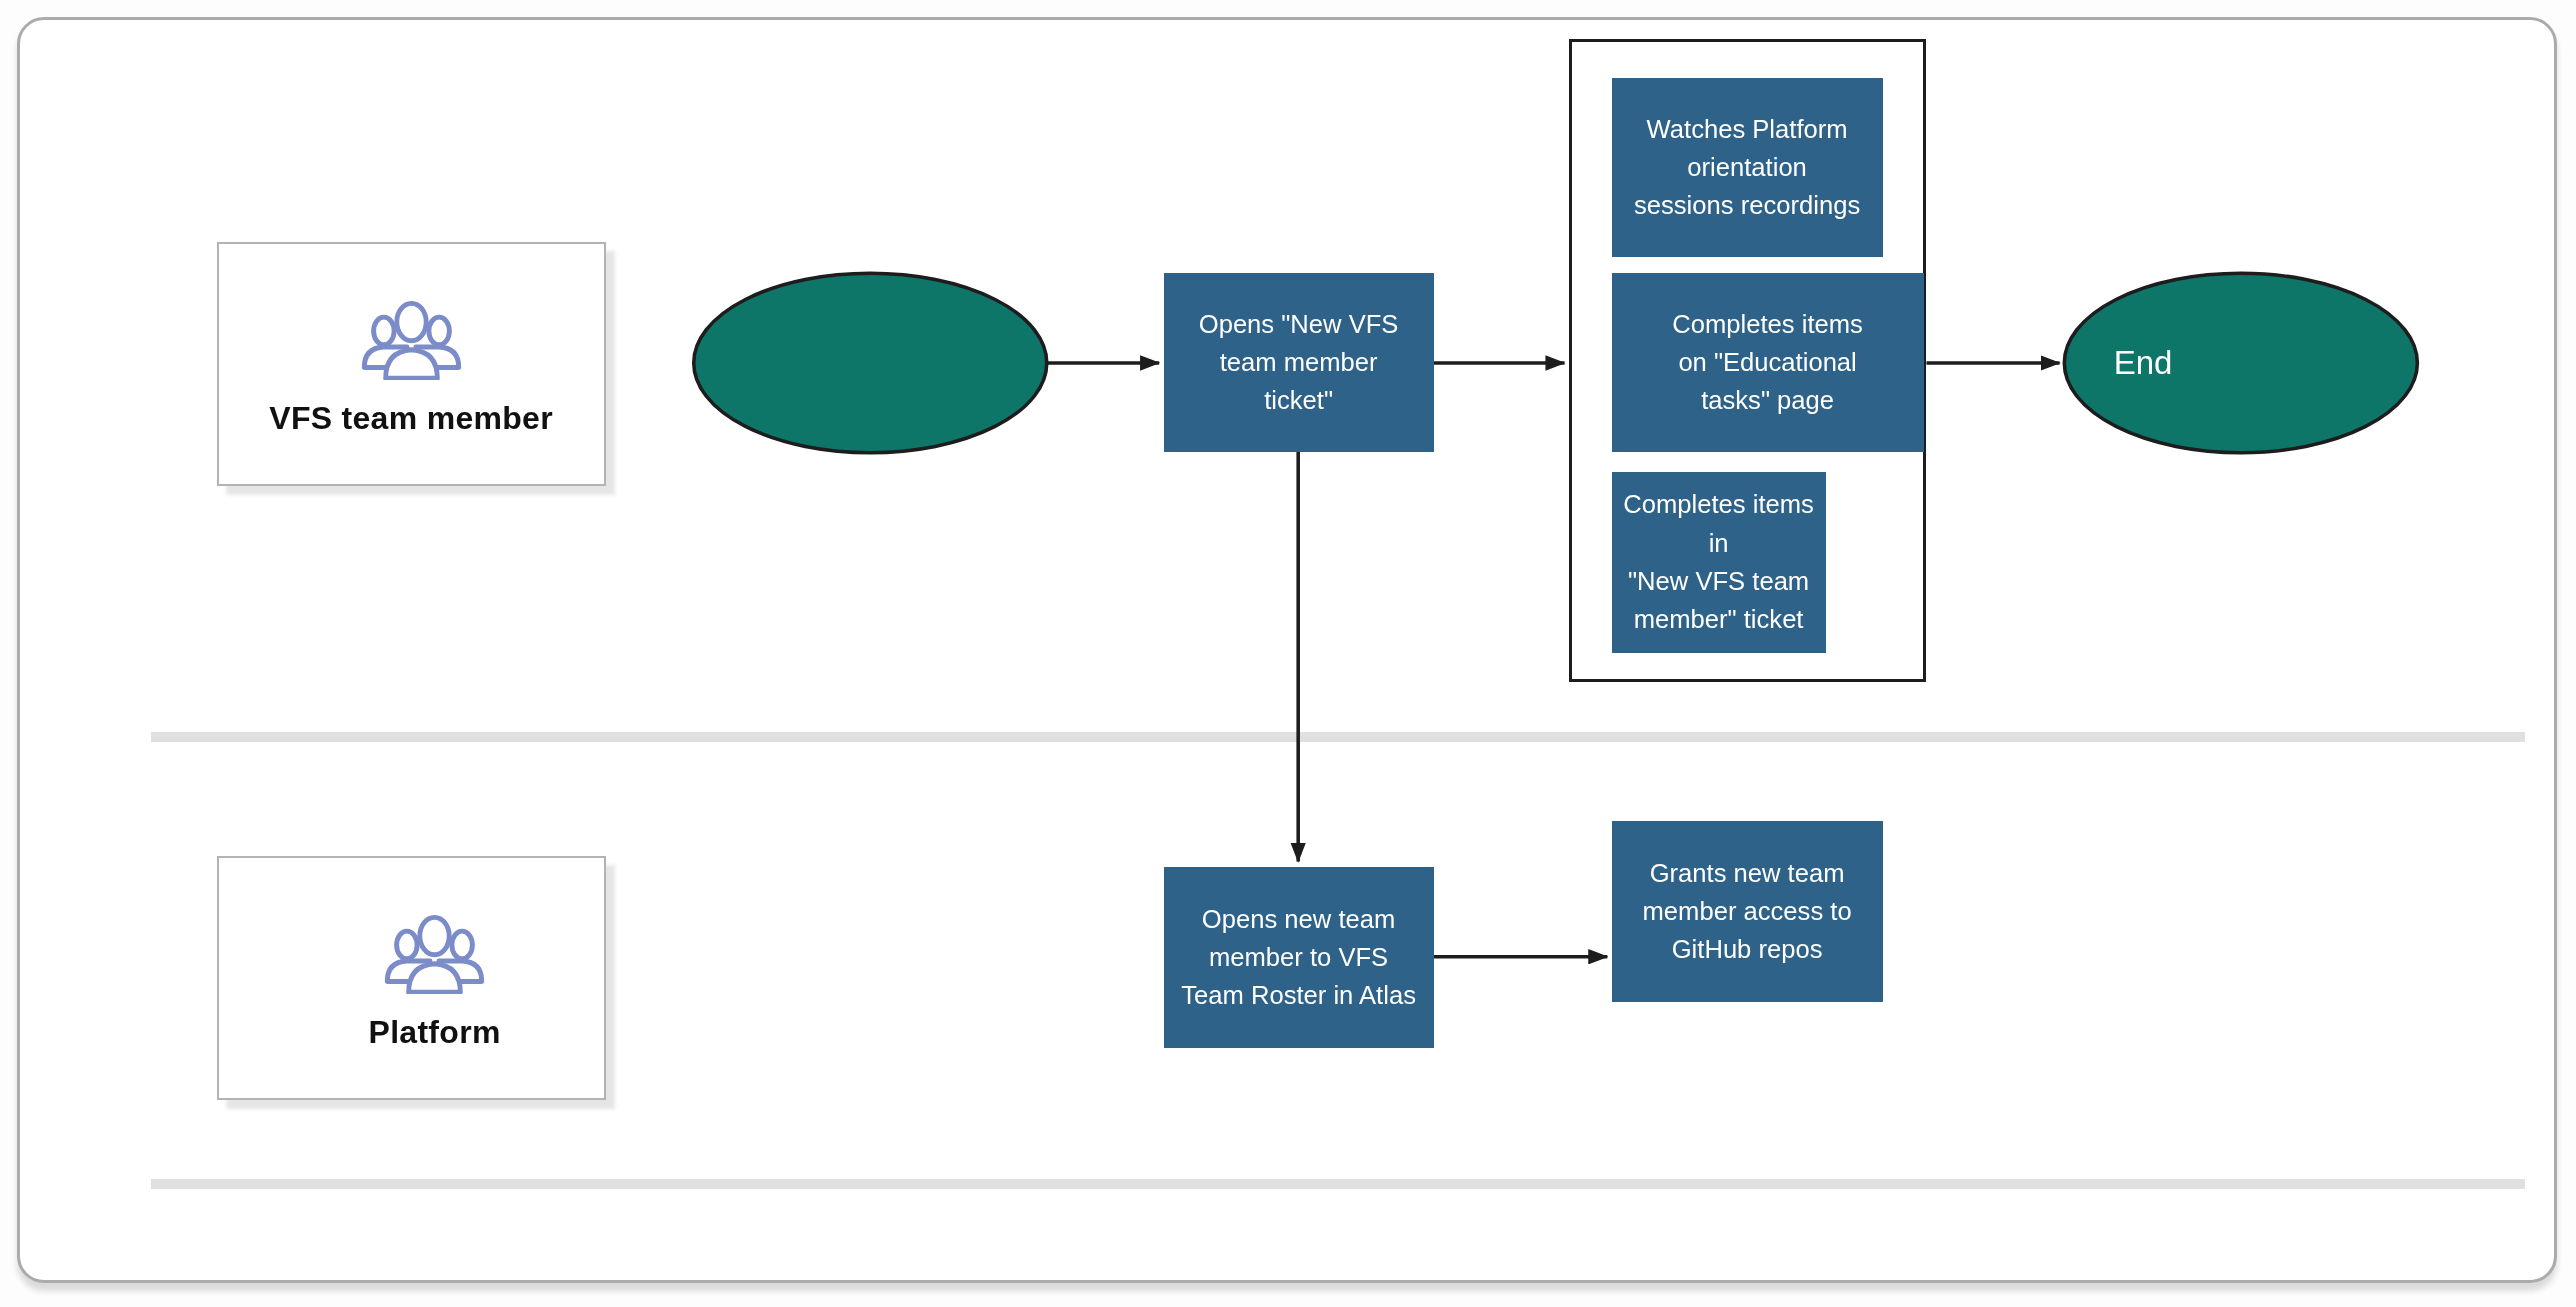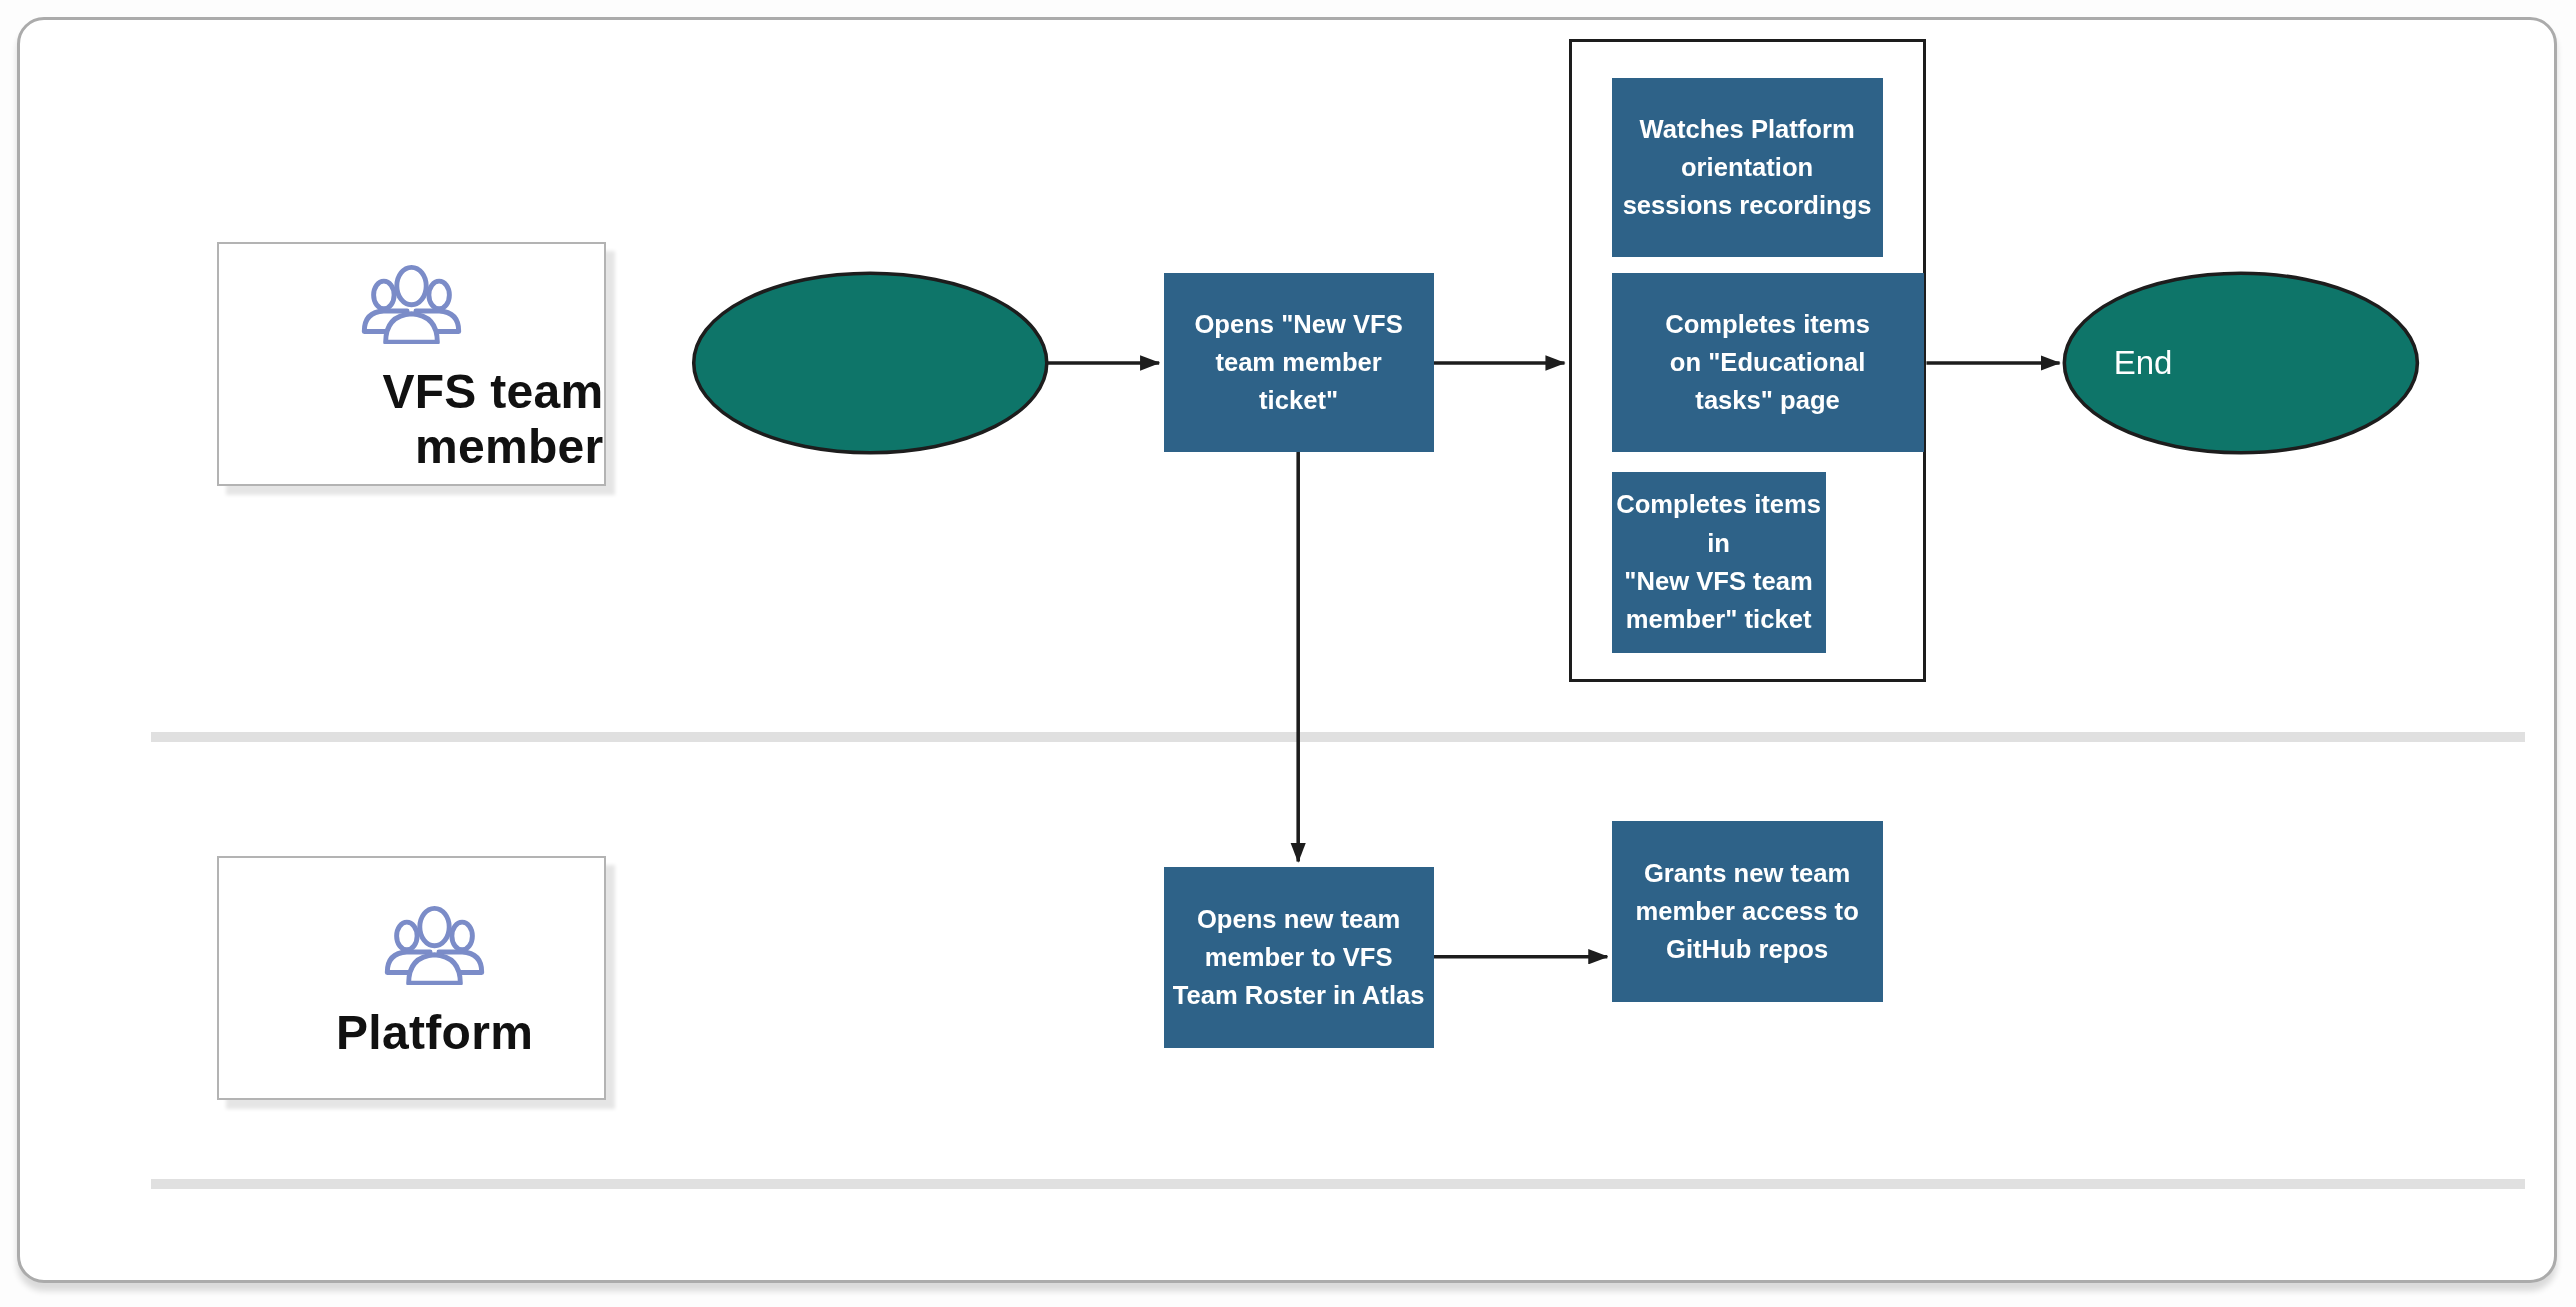--- a/index.html
+++ b/index.html
@@ -28,35 +28,35 @@
     border: 2.4px solid var(--actor-border, #b3b3b3);
     box-shadow: 9px 9px 3.6px rgba(0,0,0,0.10);
     box-sizing: border-box;
     display: flex; flex-direction: column; align-items: center; justify-content: center;
   }
   .actor-vfs { top: 222px; }
   .actor-platform { top: 836px; padding-left: 47px; }
   .actor-icon { margin-top: 8.3px; }
   .actor-label {
     margin-top: 20px;
-    font-size: 48px; font-weight: 700; color: var(--actor-text, #111111);
-    letter-spacing: 0.3px; text-align: right;
+    font-size: 32px; font-weight: 700; color: var(--actor-text, #111111);
+    letter-spacing: 0.3px; text-align: left;
   }
 
   .flow-svg { position: absolute; left: 0; top: 0; pointer-events: none; }
 
   .node {
     position: absolute; box-sizing: border-box;
     display: flex; align-items: center; justify-content: center;
     text-align: center;
   }
   .process {
     background: var(--process-fill, #2e6288);
     color: var(--process-text, #ffffff);
-    font-size: 25.6px; line-height: 1.5; font-weight: bold;
+    font-size: 25.6px; line-height: 1.5;
   }
   .node-label { white-space: pre-line; }
 
   .terminal-label {
     position: absolute; color: var(--terminal-text, #ffffff);
     font-size: 33px; font-weight: 400;
     display: flex; align-items: center; justify-content: center;
     text-align: center; pointer-events: none;
   }
 

